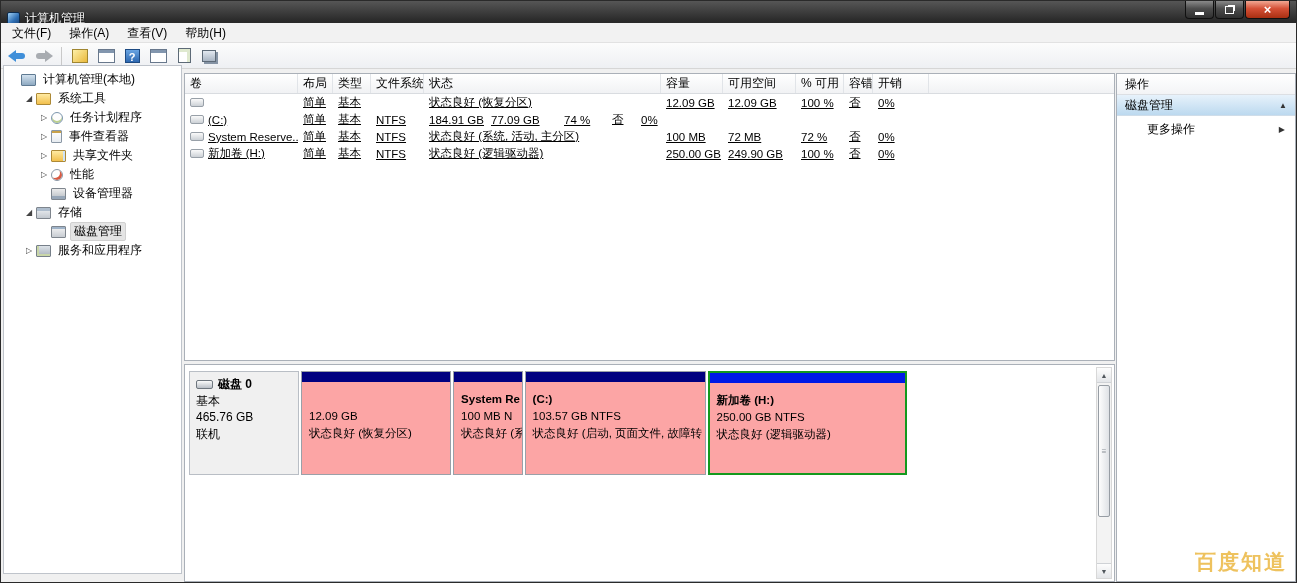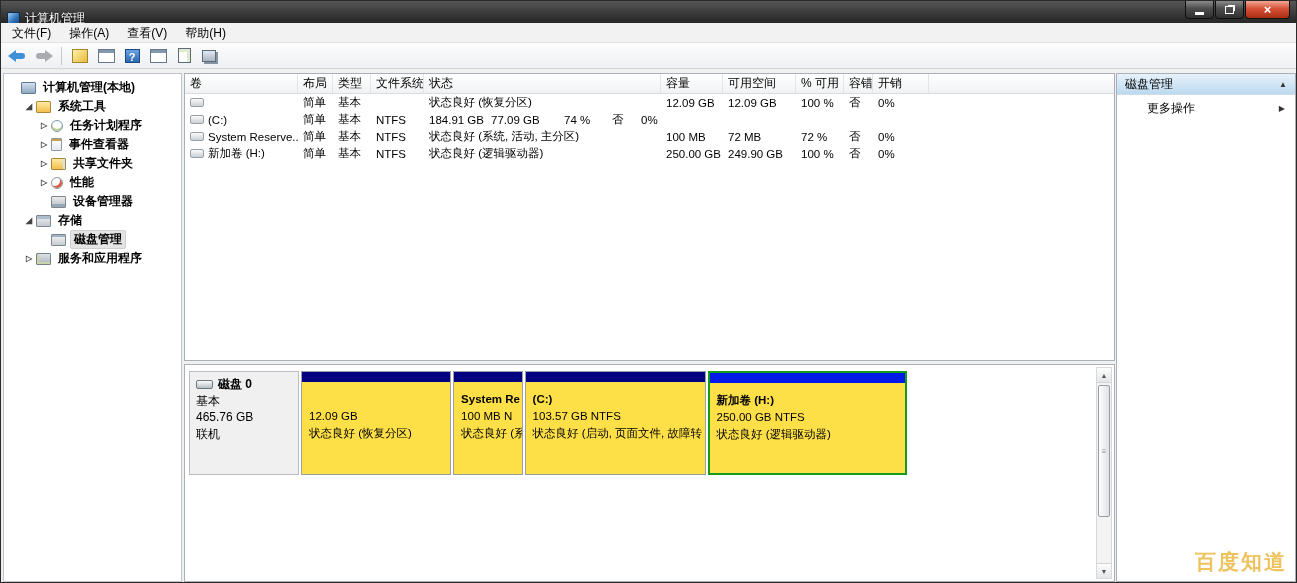--- a/index.html
+++ b/index.html
@@ -39,21 +39,21 @@
   .forward-icon-g{position:relative;width:19px;height:14px;}
   .forward-icon-g::before{content:"";position:absolute;right:0;top:1px;border:6px solid transparent;border-left:8px solid #a8acb1;border-right:0;}
   .forward-icon-g::after{content:"";position:absolute;left:2px;top:4px;width:9px;height:6px;background:#a8acb1;border-radius:3px 0 0 3px;}
   .show-tree-icon-g{width:16px;height:14px;background:linear-gradient(135deg,#fdf0a8,#eab93c);border:1px solid #a08631;}
   .console-window-icon-g,.console-window2-icon-g{width:17px;height:14px;background:#fff;border:1px solid #68788c;box-shadow:inset 0 3px 0 #8296ae;}
   .help-icon-g{width:15px;height:14px;background:linear-gradient(#69a4e2,#2d68b1);border:1px solid #1d4a82;color:#fff;font-size:11px;font-weight:bold;text-align:center;line-height:14px;}
   .help-icon-g::after{content:"?";}
   .export-icon-g{width:13px;height:15px;background:#fff;border:1px solid #5d6a77;box-shadow:inset -3px 3px 0 #dfe9cf;}
   .disk-tool-icon-g{width:14px;height:12px;background:linear-gradient(#e3e9f0,#a9b5c3);border:1px solid #5d6a77;box-shadow:2px 2px 0 #8593a4;margin-right:2px;}
   
-  .tree-pane{position:absolute;left:2px;top:72px;width:179px;height:509px;background:#fff;border:1px solid #bfc4cb;overflow:hidden;font-weight:bold;}
+  .tree-pane{position:absolute;left:2px;top:64px;width:179px;height:509px;background:#fff;border:1px solid #bfc4cb;overflow:hidden;}
   .tree-row{height:19px;display:flex;align-items:center;white-space:nowrap;}
   .tree-row.selected .tlabel{background:#e4e4e4;border:1px solid #d0d0d0;border-radius:2px;padding:0 3px;}
   .expander{width:12px;font-size:8px;color:#444;text-align:center;flex:none;}
   .tlabel{padding:0 3px;}
   .ticon{width:15px;height:12px;margin:0 4px 0 1px;display:inline-block;border-radius:1px;flex:none;}
   .ticon-computer{background:linear-gradient(#d3e2ef,#8ea9c1);border:1px solid #5f7a92;}
   .ticon-system-tools{background:linear-gradient(#ffeaa2,#f2c04d);border:1px solid #ad8936;}
   .ticon-task-scheduler{background:#fdfdfd;border:1px solid #7c96ad;border-radius:50%;width:12px;height:12px;box-shadow:inset 0 -2px 0 #bcd08e;}
   .ticon-event-viewer{background:linear-gradient(#fff,#e7ecf1);border:1px solid #8a97a5;width:11px;height:13px;box-shadow:inset 0 2px 0 #c8a24a;}
   .ticon-shared-folders{background:linear-gradient(#ffeaa2,#f2c04d);border:1px solid #ad8936;box-shadow:inset -2px 0 0 #cfe3f5;}
@@ -61,32 +61,32 @@
   .ticon-device-manager{background:linear-gradient(#ececec,#b6bcc2);border:1px solid #7f868e;box-shadow:inset 0 -3px 0 #98a7b8;}
   .ticon-storage{background:linear-gradient(#eef1f4,#c2c8cf);border:1px solid #7e858d;box-shadow:inset 0 3px 0 #aebdcd;}
   .ticon-disk-management{background:linear-gradient(#f4f4f4,#c7ccd2);border:1px solid #7e858d;box-shadow:inset 0 2px 0 #9fb3c8;}
   .ticon-services{background:linear-gradient(#dde3e9,#a9b2bb);border:1px solid #767f89;box-shadow:inset 2px -2px 0 #c9d6a8;}
   
   .center-pane{position:absolute;left:183px;top:72px;width:931px;height:509px;}
   .volume-pane{position:absolute;left:0;top:0;width:100%;height:288px;background:#fff;border:1px solid #aab0b8;overflow:hidden;}
   .vheader{display:flex;height:20px;background:linear-gradient(#ffffff,#f1f2f4);border-bottom:1px solid #d9dce0;}
   .hcell{border-right:1px solid #e1e4e8;padding:0 0 0 5px;line-height:19px;white-space:nowrap;overflow:hidden;flex:none;}
   .hcell.hfill{flex:1;border-right:none;}
-  .trow{display:flex;height:17px;align-items:center;font-size:11.5px;}
+  .trow{display:flex;height:17px;align-items:center;font-size:11.5px;text-decoration:underline;}
   .tcell{padding-left:5px;white-space:nowrap;overflow:hidden;flex:none;display:flex;align-items:center;}
   .vicon{width:14px;height:9px;background:linear-gradient(#fafafa,#ccd1d6);border:1px solid #98a0a8;border-radius:2px;margin-right:4px;flex:none;}
   
   .disk-pane{position:absolute;left:0;top:291px;width:100%;height:218px;background:#fff;border:1px solid #aab0b8;}
   .disk-row{position:absolute;left:4px;right:23px;display:flex;}
   .disk-label{width:110px;flex:none;background:#f0f0f0;border:1px solid #b9bec5;padding:4px 6px;line-height:16.5px;}
   .dname{font-weight:bold;display:flex;align-items:center;}
   .dicon{width:17px;height:9px;background:linear-gradient(#fbfbfb,#b9bfc6);border:1px solid #6e767e;border-radius:2px;margin-right:5px;flex:none;}
   .dline{min-height:16px;white-space:nowrap;}
   .partitions{flex:1;display:flex;gap:2px;margin-left:2px;}
-  .partition{border:1px solid #9aa0a8;background:#fde047;overflow:hidden;flex:none;}
+  .partition{border:1px solid #9aa0a8;background:#fca5a5;overflow:hidden;flex:none;}
   .partition.extended{border:2px solid var(--extended-border);}
   .bar{height:10px;width:100%;}
   .bar-primary{background:var(--primary-bar);}
   .bar-logical{background:var(--logical-bar);}
   .bar-unallocated{background:var(--unallocated-bar);}
   .ptext{padding:9px 5px 0 7px;font-size:11.5px;line-height:17px;white-space:nowrap;}
   .ptitle{min-height:17px;font-weight:bold;}
   .empty-region{flex:1;margin-left:2px;background:#f1f1f1;border:1px solid #c2c6cc;}
   
   .vscroll{position:absolute;right:2px;top:2px;bottom:2px;width:16px;background:#f3f3f3;border:1px solid #d8d8d8;}
@@ -343,20 +343,21 @@
       </div>
     <div class="vscroll">
       <div class="sbtn">▲</div>
       <div class="sthumb">≡</div>
       <div class="sbtn down">▼</div>
     </div>
   </div>
 </div>
 
 <div class="actions-pane">
+  <div class="actions-header">操作</div>
   <div class="actions-section">
     <span>磁盘管理</span>
     <span class="caret">▲</span>
   </div>
   <div class="more-row">
     <span>更多操作</span>
     <span class="caret">▶</span>
   </div>
 </div>
 

